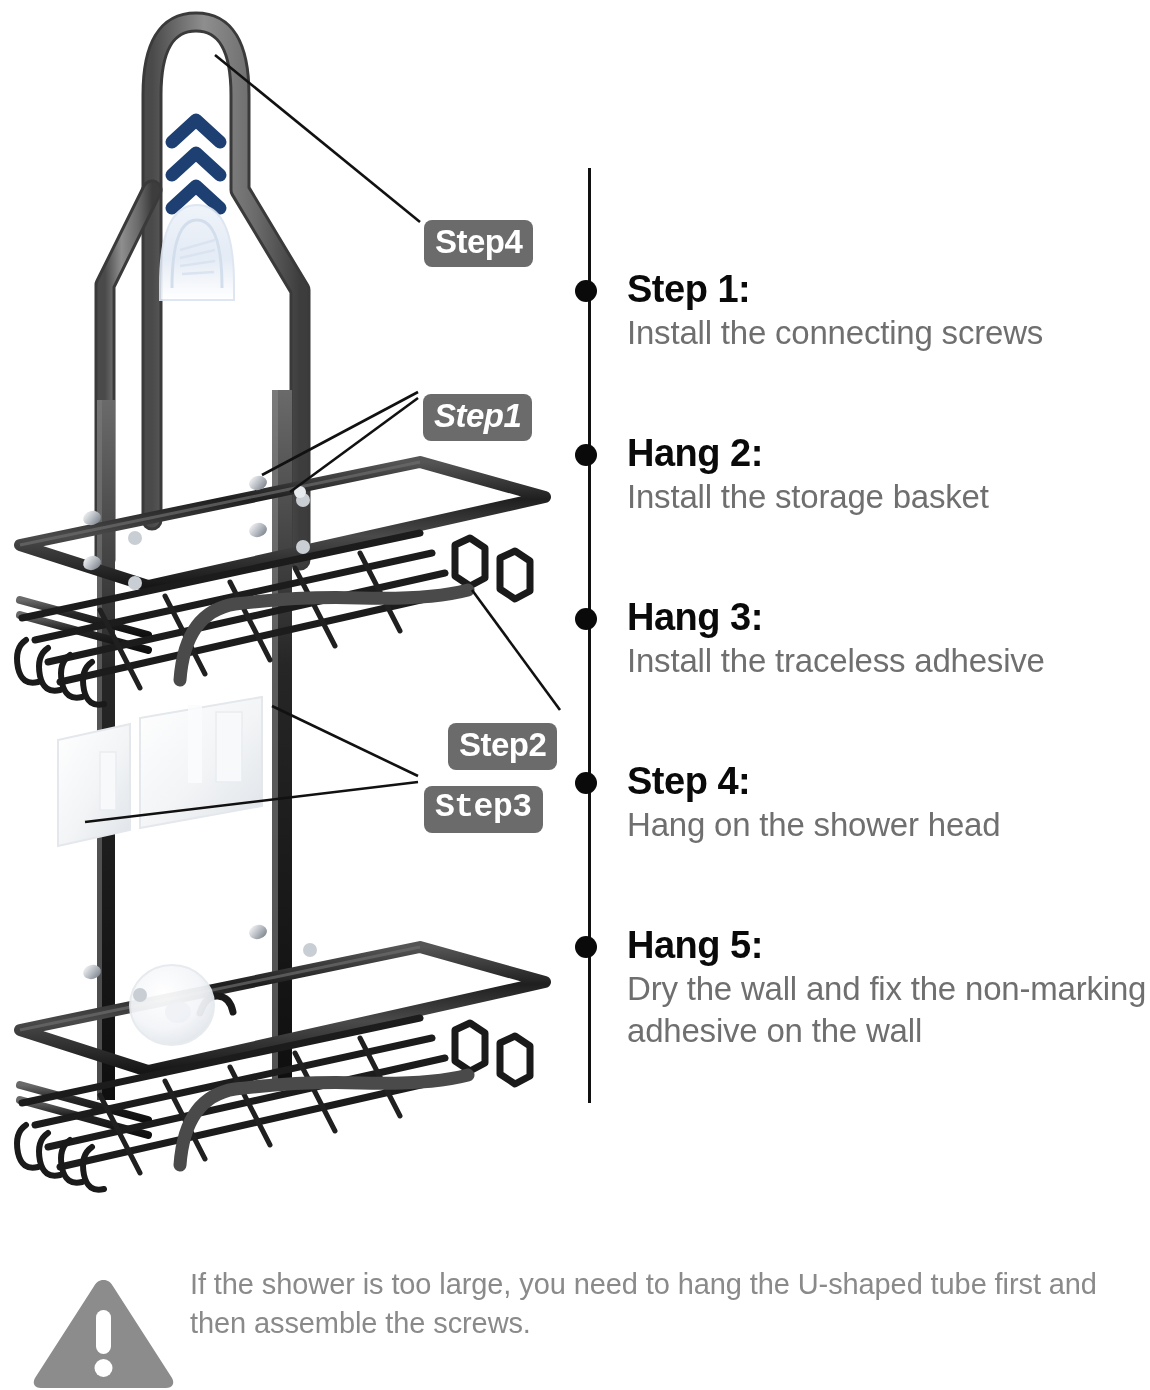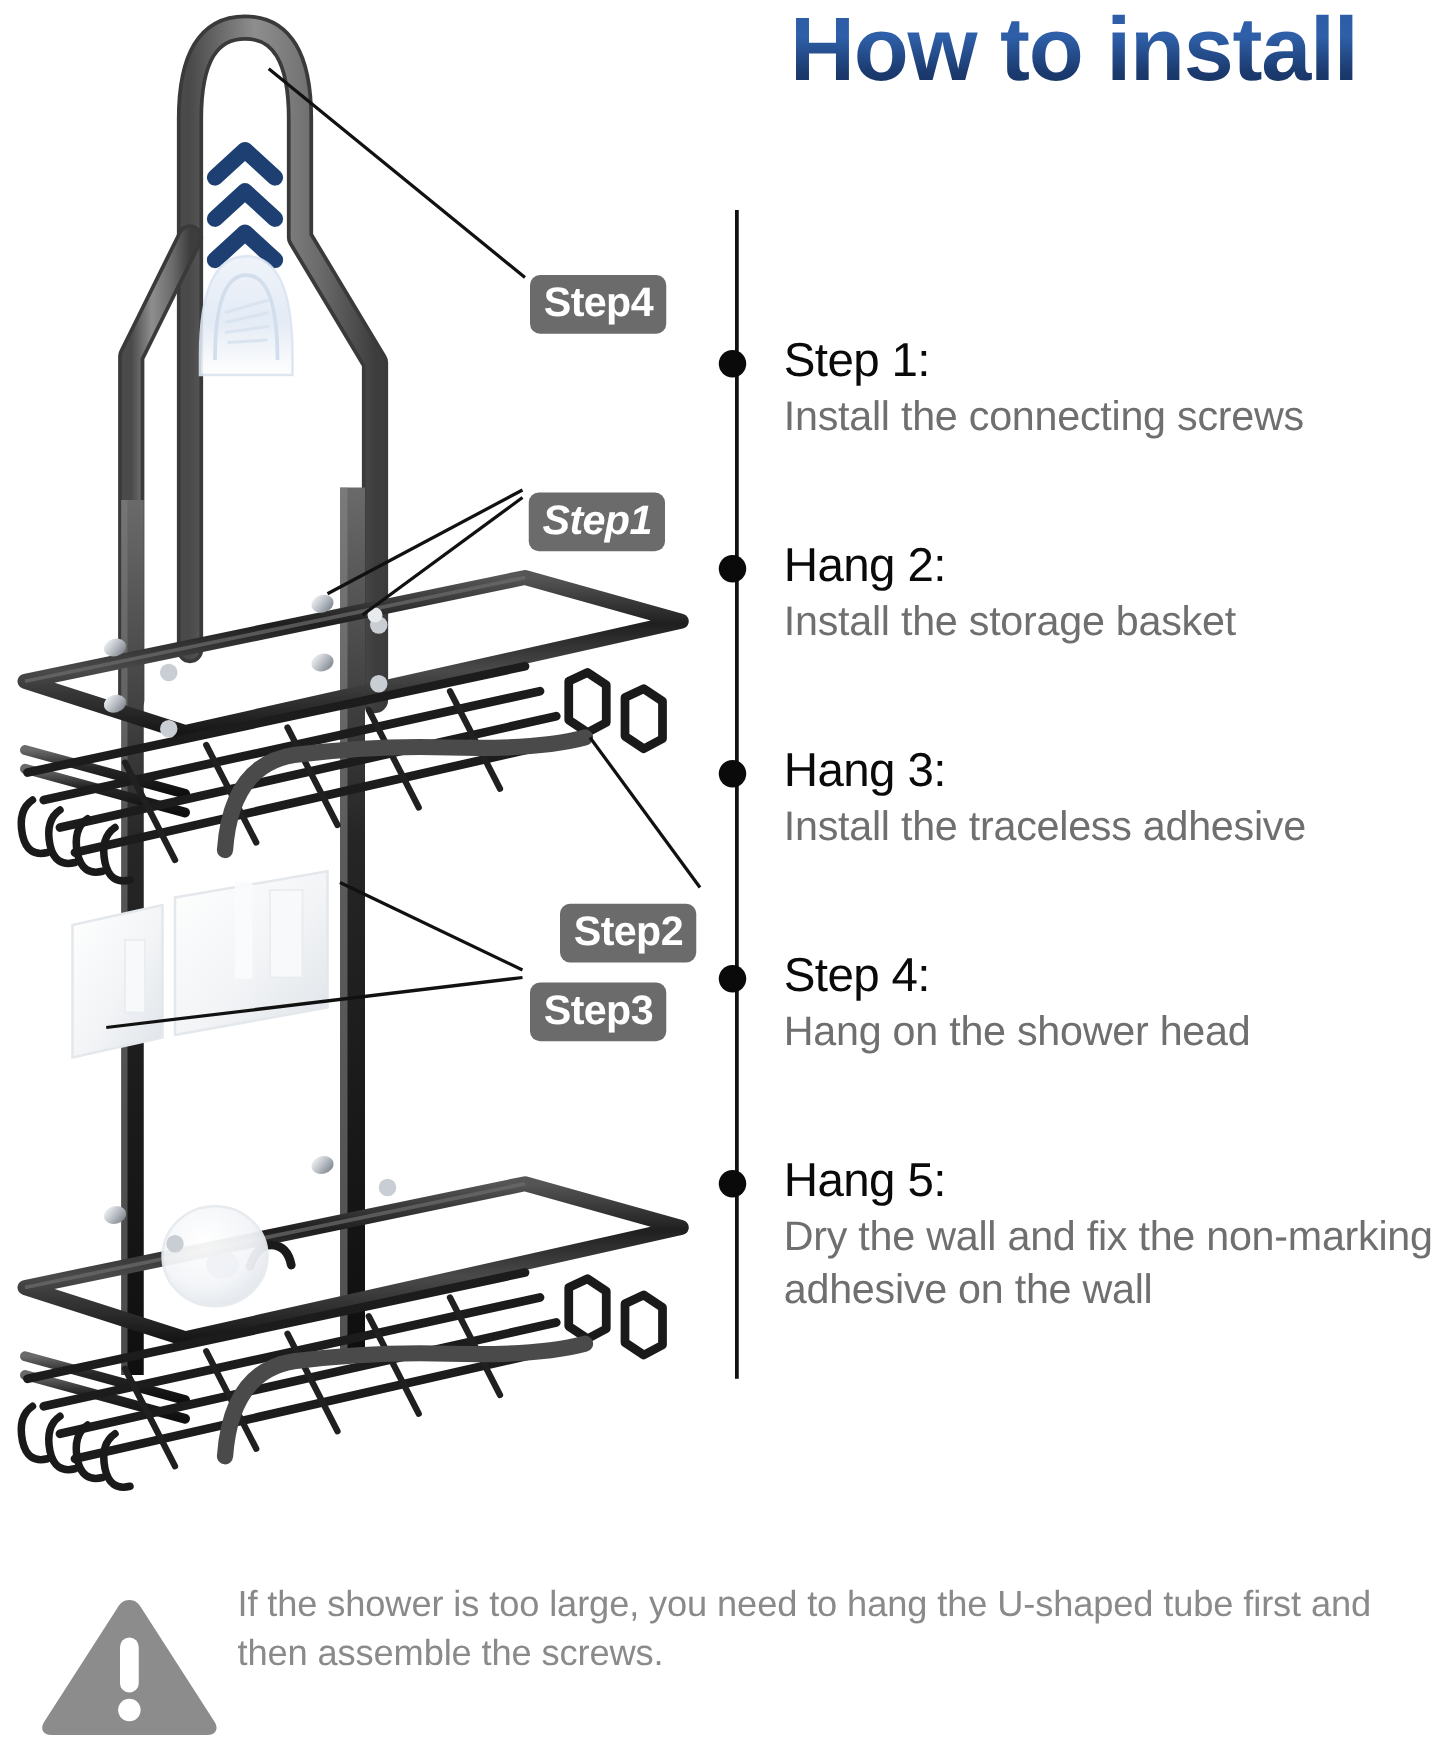--- a/index.html
+++ b/index.html
@@ -30,21 +30,21 @@
     width: 3px; height: 935px; background: #111;
   }
   .step-row { position: absolute; left: 575px; width: 575px; }
   .bullet {
     position: absolute; left: 0px; top: 8px;
     width: 22px; height: 22px; border-radius: 50%;
     background: #0a0a0a;
   }
   .step-head {
     position: absolute; left: 52px; top: -4px;
-    font-size: 38px; font-weight: normal; color: #0a0a0a;
+    font-size: 38px; font-weight: bold; color: #0a0a0a;
     letter-spacing: -0.5px; white-space: nowrap;
   }
   .step-desc {
     position: absolute; left: 52px; top: 40px; width: 525px;
     font-size: 33px; color: #6f6f6f; line-height: 1.28;
     letter-spacing: -0.2px;
   }
 
   
   #warn-icon { position: absolute; left: 26px; top: 1272px; width: 155px; height: 120px; }
@@ -274,23 +274,22 @@
       <path d="M290,492 L418,398"></path>
       <path d="M472,590 L560,710"></path>
       <path d="M85,822 L418,782"></path>
       <path d="M272,706 L418,776"></path>
     </g>
   </svg>
 
   <div class="callout" style="left:424px; top:203px;">Step4</div>
   <div class="callout" style="left:423px; top:377px;font-style:italic;">Step1</div>
   <div class="callout" style="left:448px; top:706px;">Step2</div>
-  <div class="callout" style="left:424px; top:769px;">Step3</div>
-
-  <div id="title">How to install</div>
+  <div class="callout" style="left:424px; top:769px;font-family:Liberation Mono, monospace;">Step3</div>
+
 
   <div id="timeline-line"></div>
 
   <div class="step-row" style="top:272px;">
     <div class="bullet"></div>
     <div class="step-head">Step 1:</div>
     <div class="step-desc">Install the connecting screws</div>
   </div>
 
   <div class="step-row" style="top:436px;">

